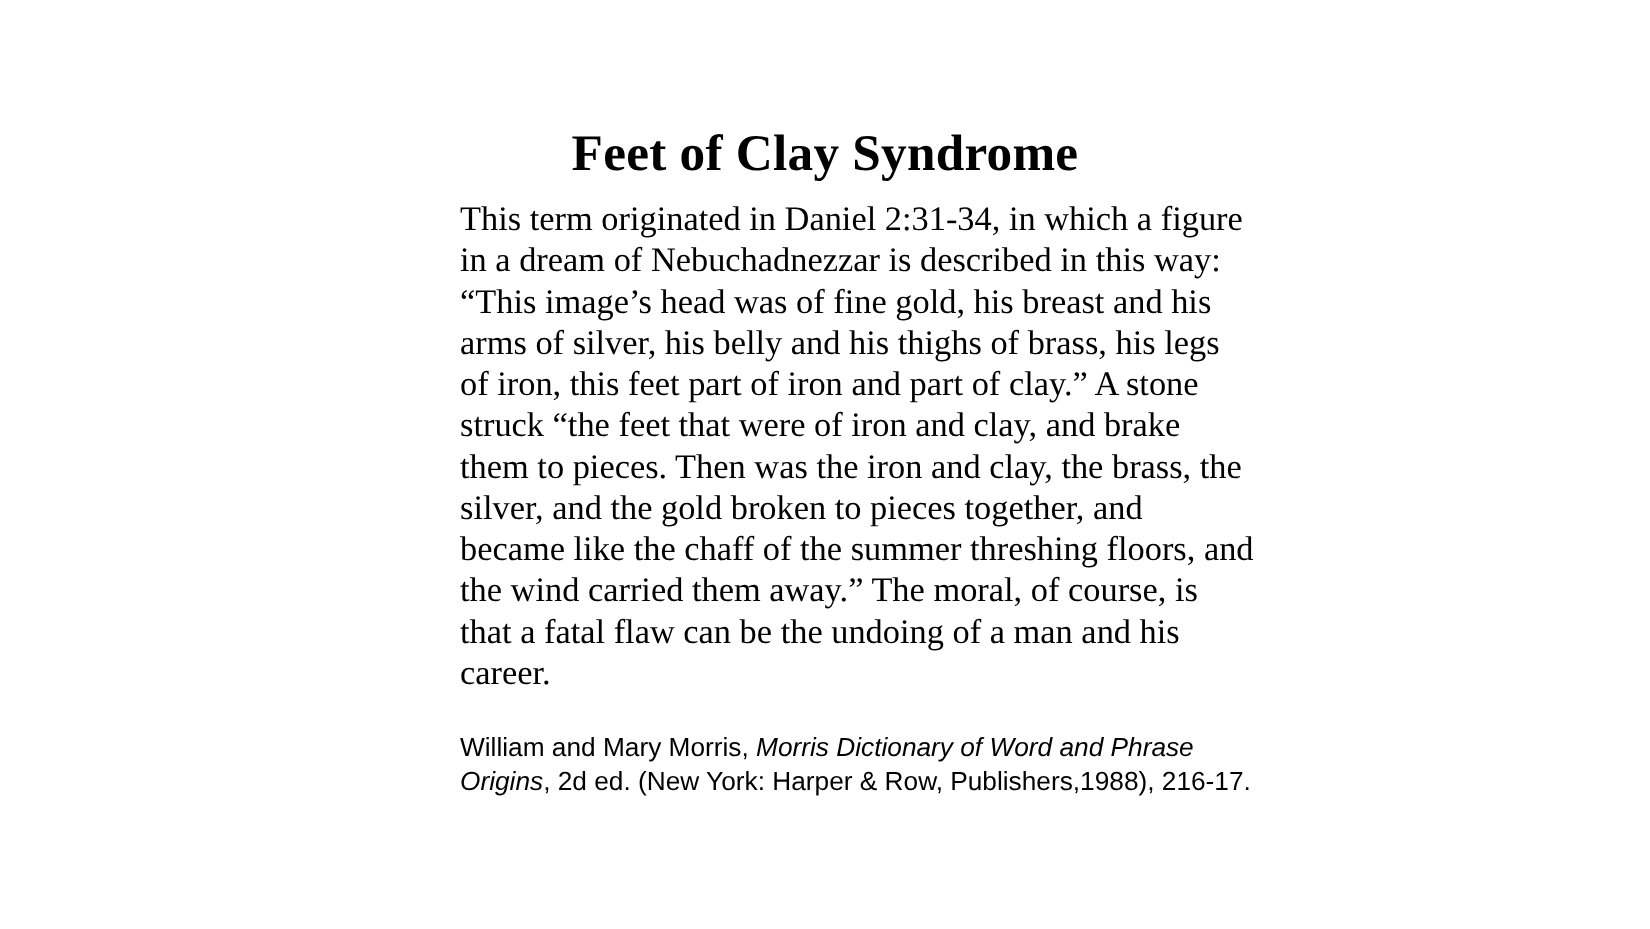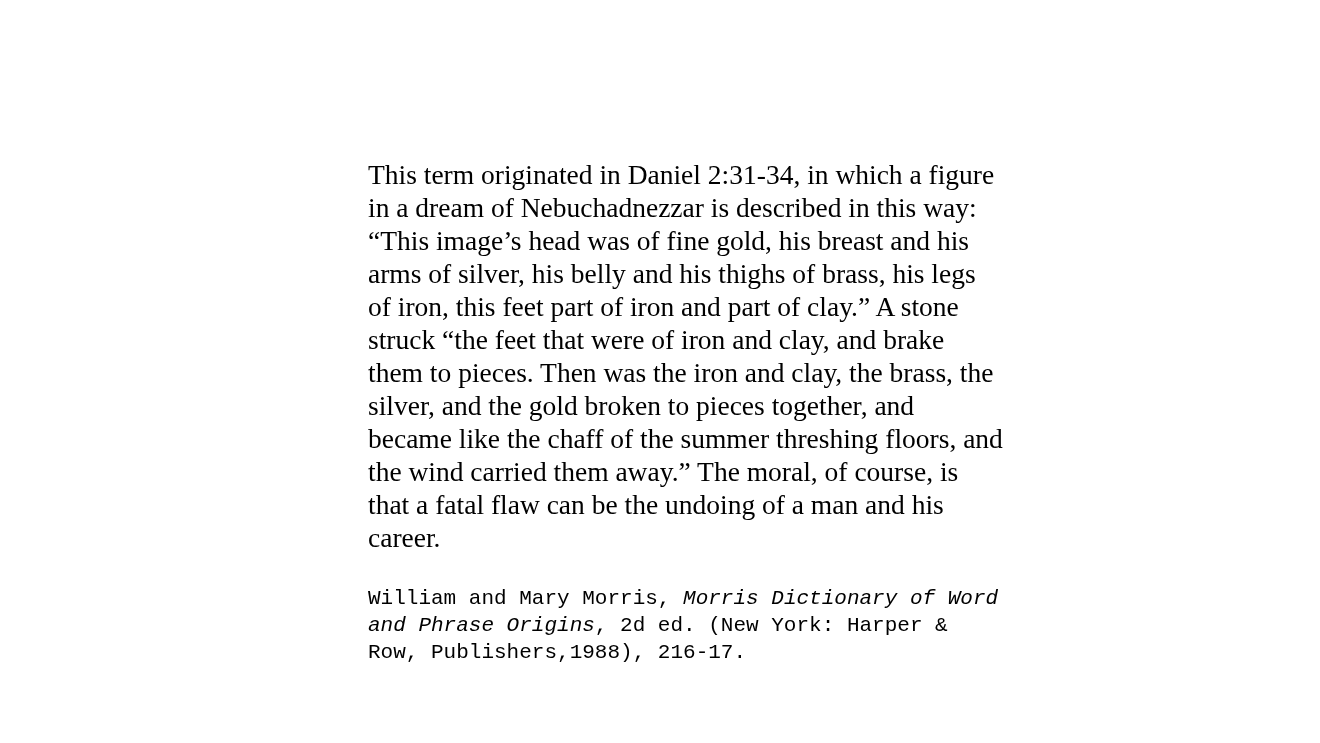--- a/index.html
+++ b/index.html
@@ -48,35 +48,36 @@
     text-align: left;
     margin: 0;
   }
   .citation-block {
     position: absolute;
     left: 368px;
     top: 585px;
     width: 640px;
   }
   .citation {
-    font-family: Liberation Mono, monospace;
+    font-family: Liberation Sans, sans-serif;
     font-size: 21px;
     line-height: 27px;
     color: #000000;
     margin: 0;
   }
   .citation em {
     font-style: italic;
   }
 </style>
 </head>
 <body>
 
 <div class="slide">
 
+  <div class="slide-title">Feet  of Clay Syndrome</div>
 
   <div class="body-block">
     <p class="body-text">This term originated in Daniel 2:31-34, in which a figure in a dream of Nebuchadnezzar is described in this way: “This image’s head was of fine gold, his breast and his arms of silver, his belly and his thighs of brass, his legs of iron, this feet part of iron and part of clay.”  A stone struck “the feet that were of iron and clay, and brake them to pieces.  Then was the iron and clay, the brass, the silver, and the gold broken to pieces together, and became like the chaff of the summer threshing floors, and the wind carried them away.”  The moral, of course, is that a fatal flaw can be the undoing of a man and his career.</p>
   </div>
 
   <div class="citation-block">
     <p class="citation"><span>William and Mary Morris, </span><em>Morris  Dictionary of Word and Phrase Origins</em><span>, 2d ed.  (New York: Harper &amp; Row, Publishers,1988), 216-17.</span></p>
   </div>
 
 </div>

